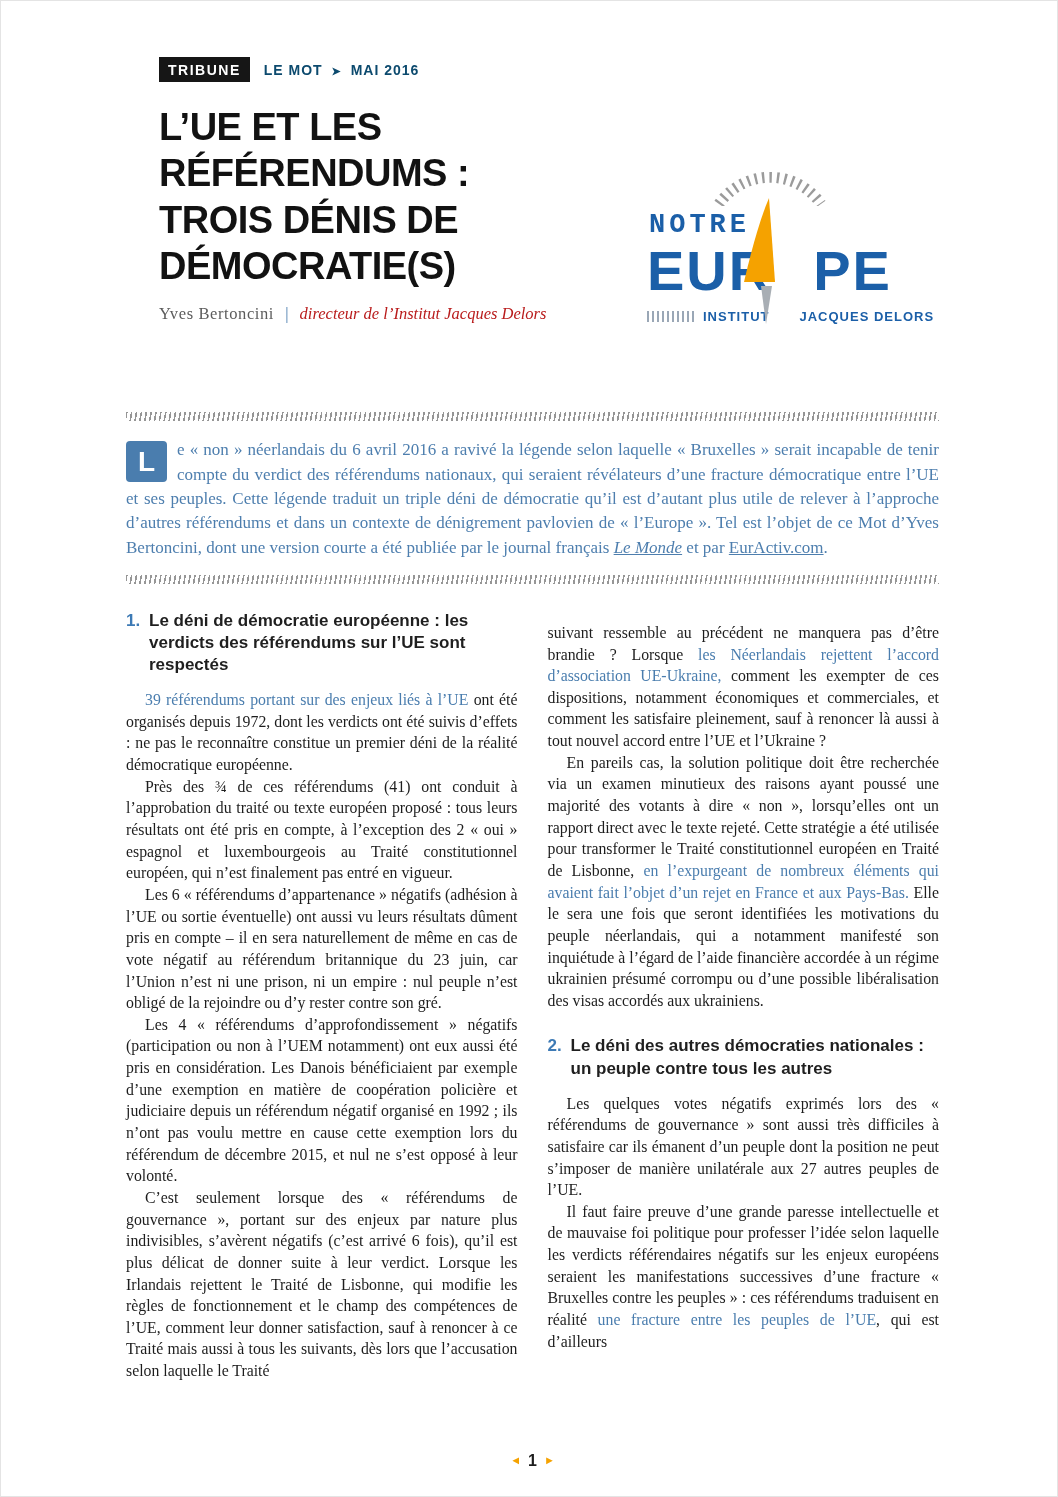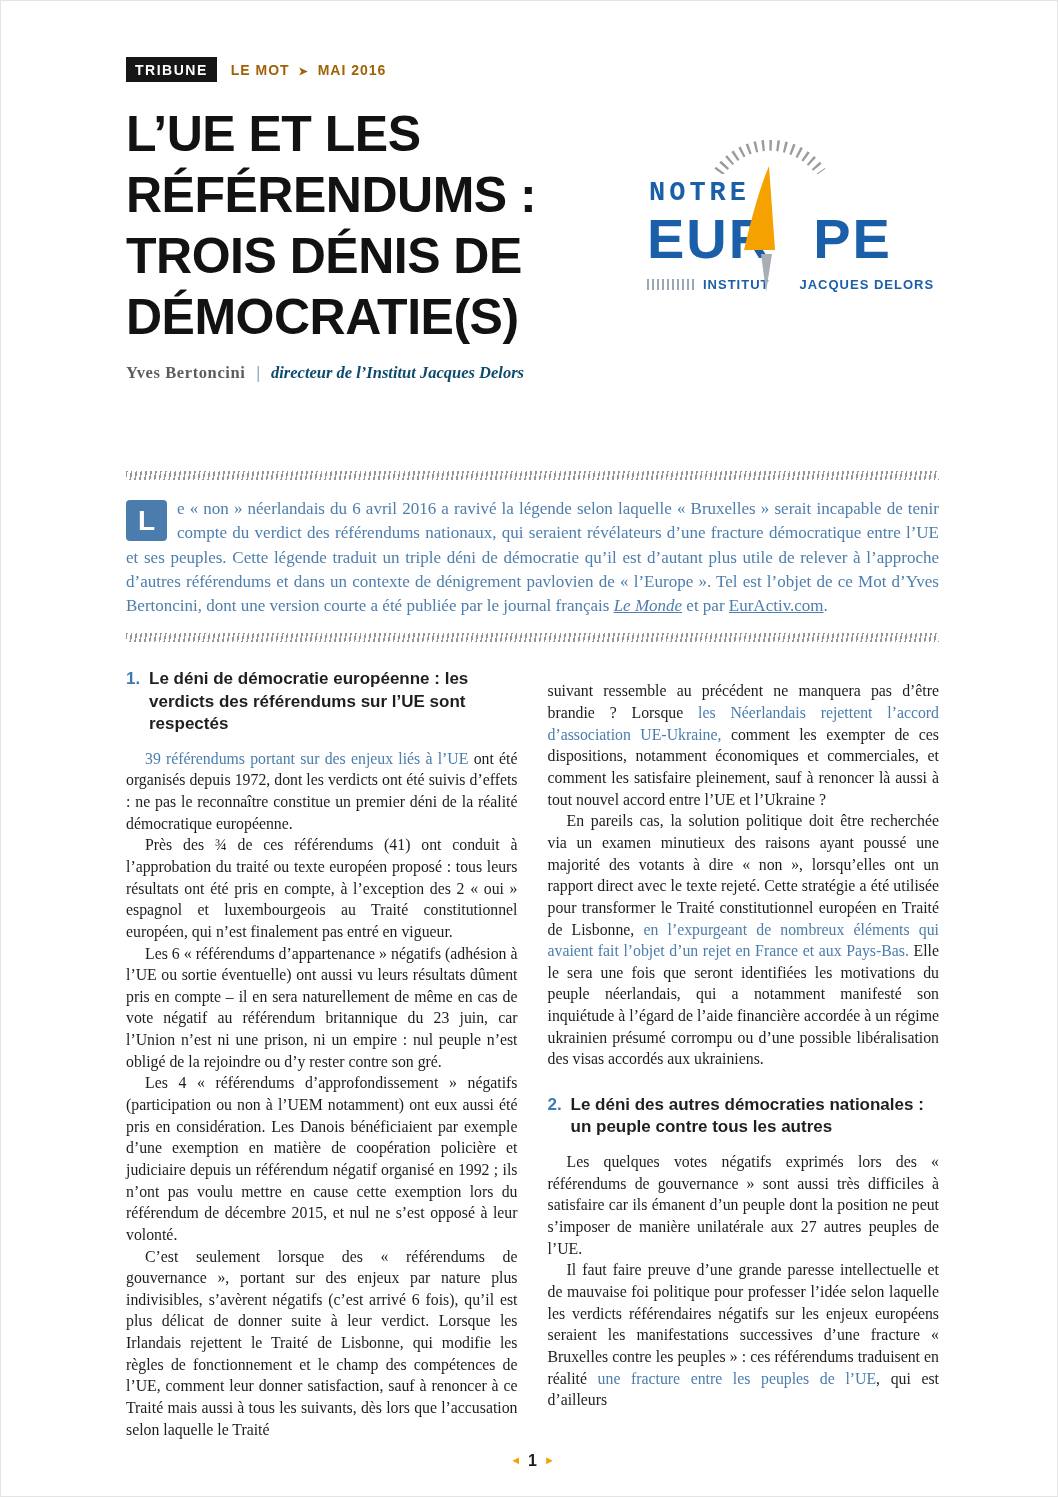--- a/index.html
+++ b/index.html
@@ -7,32 +7,32 @@
   .page {
     width:1058px; height:1497px; margin:0 auto; background:#ffffff;
     border:1px solid #e4e4e4;
     position:relative; overflow:hidden;
     padding:56px 118px 26px 125px;
     display:flex; flex-direction:column;
     font-family:"Liberation Serif", serif; color:#1d1d1d;
   }
 
   
-  .header { display:flex; justify-content:space-between; align-items:center; }
+  .header { display:flex; justify-content:space-between; align-items:flex-end;margin-left:33px; }
   .kicker { display:flex; align-items:center; gap:14px; font-family:"Liberation Sans", sans-serif; }
   .badge { background:#161616; color:#ffffff; font-weight:bold; font-size:14px;
            letter-spacing:1.5px; padding:5px 9px 4px; }
-  .series { color:#a16207; font-weight:bold; font-size:14px; letter-spacing:1px; }
+  .series { color:#0c4a6e; font-weight:bold; font-size:14px; letter-spacing:1px; }
   .series .sarrow { font-size:11px; margin:0 4px; }
   h1.title { font-family:"Liberation Sans", sans-serif; font-weight:700; color:#121212;
-             font-size:50px; line-height:1.22; letter-spacing:-0.5px; margin-top:22px; }
+             font-size:38px; line-height:1.22; letter-spacing:-0.5px; margin-top:22px; }
   .author { margin-top:15px; font-size:16.5px; color:#6b6b6b; }
-  .author .name { letter-spacing:0.6px; color:#5c5c5c;font-weight:bold; }
+  .author .name { letter-spacing:0.6px; color:#5c5c5c; }
   .author .sep { color:#4a7dae; margin:0 7px; }
-  .author .role { font-style:italic; color:#0c4a6e;font-weight:bold; }
+  .author .role { font-style:italic; color:#b91c1c; }
 
   
   .logo { position:relative; width:292px; min-height:128px; color:#1b5fa8;
           font-family:"Liberation Sans", sans-serif; flex-shrink:0; margin-top:8px; }
   .logo-arcs { position:absolute; top:-16px; left:62px; }
   .logo-notre { font-size:27px; font-weight:700; letter-spacing:4px; margin-left:2px; margin-top:22px;font-family:Liberation Mono, monospace; }
   .logo-europe { font-size:56px; font-weight:700; letter-spacing:2px; display:flex; align-items:flex-end; margin-top:-2px; }
   .sail-gap { display:inline-block; width:42px; }
   .logo-sub { display:flex; align-items:center; font-size:13px; font-weight:700;
               letter-spacing:1px; margin-top:6px; }

